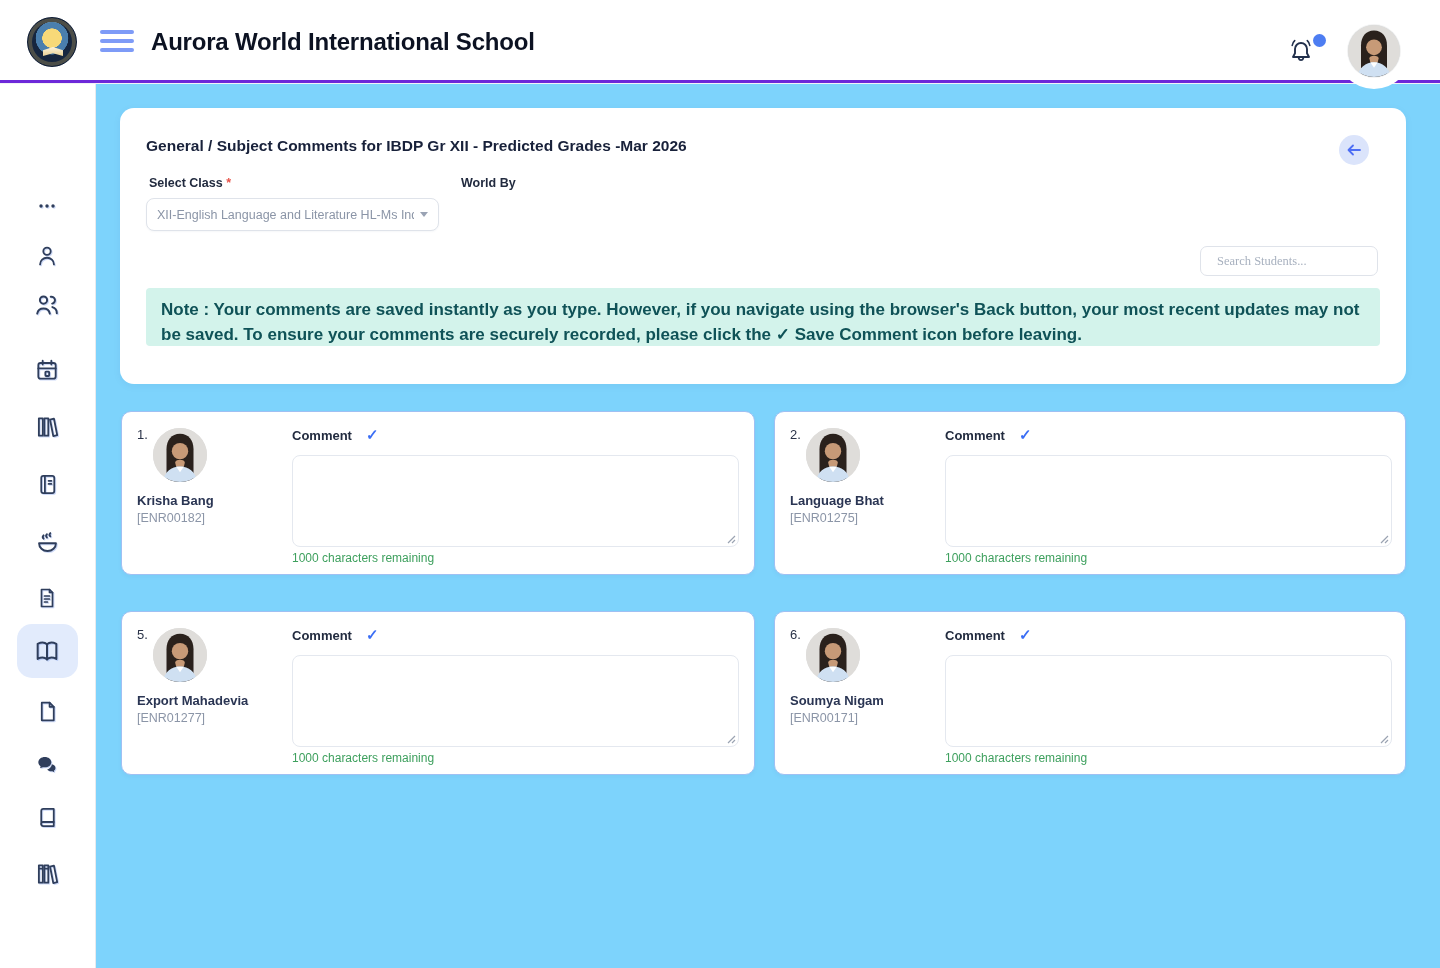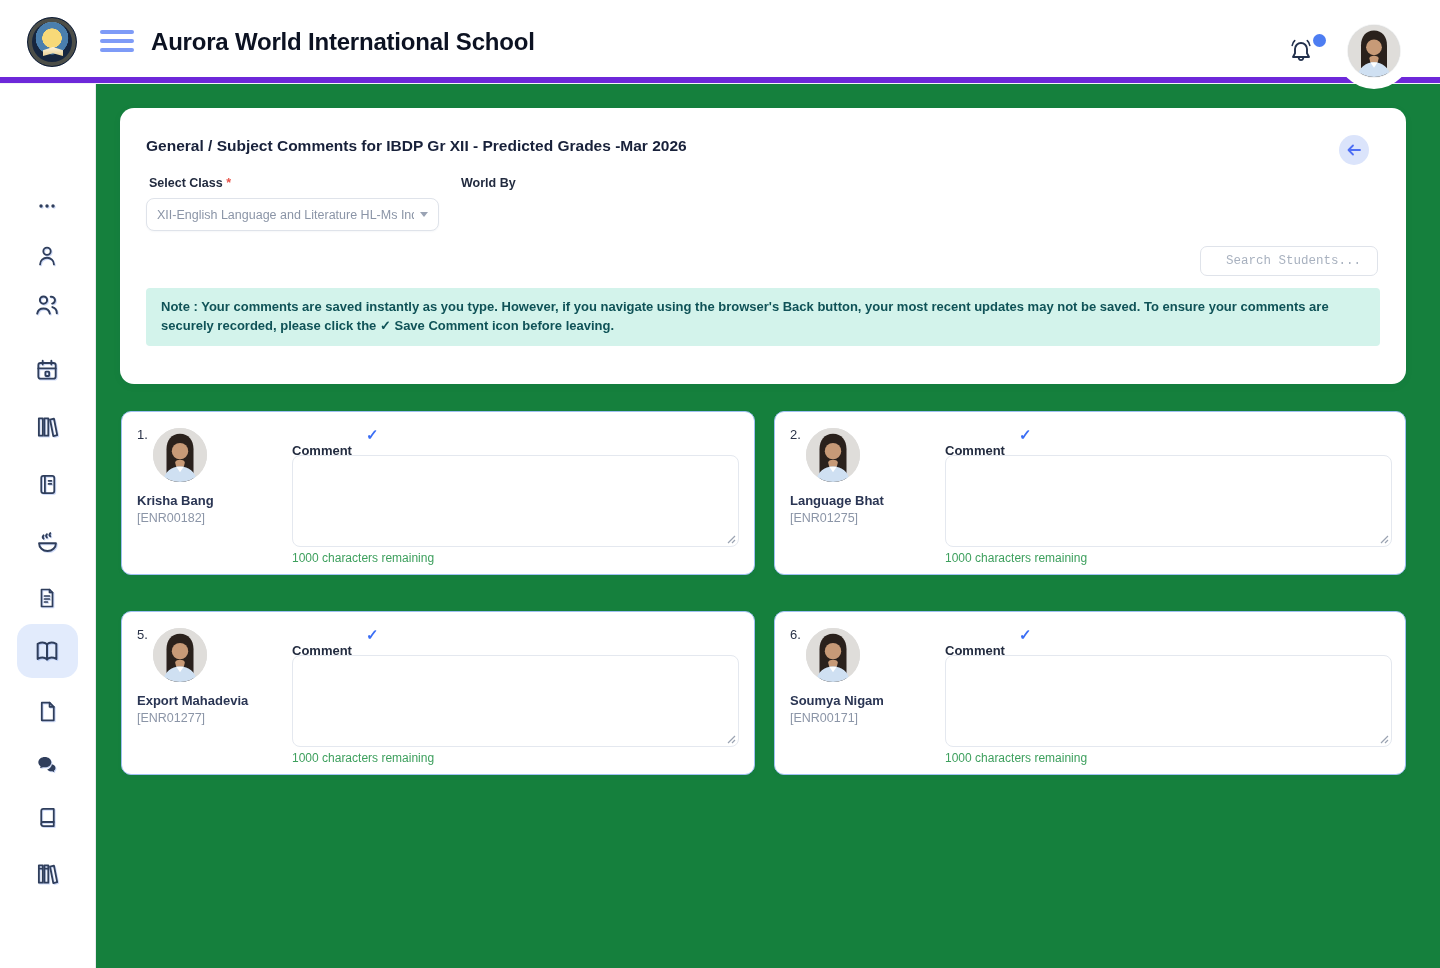--- a/index.html
+++ b/index.html
@@ -1,65 +1,65 @@
 <!DOCTYPE html>
 <html><head>
 <meta charset="utf-8">
 <style>
   * { margin:0; padding:0; box-sizing:border-box; }
   html,body { width:1440px; height:968px; font-family:"Liberation Sans", sans-serif; background:#f2f3f6; overflow:hidden; }
 
   
-  .header { position:absolute; left:0; top:0; width:1440px; height:83px; background:#fff; border-bottom:6px solid #6d28d9; z-index:5; }
+  .header { position:absolute; left:0; top:0; width:1440px; height:83px; background:#fff; border-bottom:3px solid #6d28d9; z-index:5; }
   .logo { position:absolute; left:27px; top:17px; width:50px; height:50px; border-radius:50%; background:radial-gradient(circle at 50% 42%, #f7d978 0 26%, #4a7fae 27% 44%, #16263f 45% 100%); border:1px solid #0d1b33; box-shadow:inset 0 0 0 4px rgba(240,200,100,.25); overflow:hidden; }
   .logo .book { position:absolute; left:15px; top:29px; width:20px; height:9px; background:linear-gradient(#fdf4dd,#e8cf93); clip-path:polygon(0 35%, 50% 0, 100% 35%, 100% 100%, 50% 70%, 0 100%); }
   .hamburger { position:absolute; left:100px; top:30px; width:34px; height:26px; cursor:pointer; }
   .hamburger span { display:block; width:34px; height:4px; border-radius:2px; background:#7e9bf7; margin-bottom:5px; }
   .app-title { position:absolute; left:151px; top:28px; font-size:24px; font-weight:700; color:#0c1222; letter-spacing:-.2px; }
   .bell-wrap { position:absolute; left:1286px; top:36px; width:42px; height:36px; cursor:pointer; }
   .bell-dot { position:absolute; right:2px; top:-2px; width:13px; height:13px; border-radius:50%; background:#4d7df2; }
   .avatar-notch { position:absolute; left:1336px; top:13px; width:76px; height:76px; border-radius:50%; background:#fff; }
   .header-avatar { position:absolute; left:1348px; top:25px; width:52px; height:52px; border-radius:50%; overflow:hidden; background:#cfd8dd; cursor:pointer; box-shadow:0 0 0 1px rgba(0,0,0,.05); }
 
   
   .sidebar { position:absolute; left:0; top:84px; width:96px; height:884px; background:#fff; border-right:1px solid #e8eaee; z-index:4; }
   .side-item { position:absolute; left:23px; width:48px; height:40px; display:flex; align-items:center; justify-content:center; cursor:pointer; }
   .side-item svg { filter:drop-shadow(1.5px 1.5px 0 rgba(130,160,235,.4)); }
   .side-active-tile { position:absolute; left:17px; top:540px; width:61px; height:54px; border-radius:15px; background:#e2ebfc; }
   .icon-stroke { stroke:#2f3e5c; stroke-width:1.7; fill:none; stroke-linecap:round; stroke-linejoin:round; }
   .icon-fill { fill:#2f3e5c; }
 
   
-  .main { position:absolute; left:96px; top:84px; width:1344px; height:884px; background:#15803d; }
+  .main { position:absolute; left:96px; top:84px; width:1344px; height:884px; background:#7dd3fc; }
 
   .top-card { position:absolute; left:24px; top:24px; width:1286px; height:276px; background:#fff; border-radius:14px; box-shadow:0 2px 8px rgba(25,45,95,.05); }
   .page-title { position:absolute; left:26px; top:29px; font-size:15.5px; font-weight:600; color:#18213a; }
   .back-btn { position:absolute; right:37px; top:27px; width:30px; height:30px; border-radius:50%; background:#dbe4fb; display:flex; align-items:center; justify-content:center; cursor:pointer; }
 
   .field-label { position:absolute; font-size:12.5px; font-weight:700; color:#222b3f; }
   .req { color:#e8544a; }
   .select-box { position:absolute; left:26px; top:90px; width:293px; height:33px; border:1px solid #dfe3ea; border-radius:8px; background:#fff; display:flex; align-items:center; padding:0 10px; cursor:pointer; box-shadow:0 1px 2px rgba(20,40,90,.04); }
   .select-box .val { font-size:12.5px; color:#8b95a7; white-space:nowrap; overflow:hidden; flex:1; }
   .caret { width:0; height:0; border-left:4px solid transparent; border-right:4px solid transparent; border-top:5px solid #9aa3b4; margin-left:6px; }
   .order-input { position:absolute; left:340px; top:90px; width:293px; height:33px; border:1px solid #dfe3ea; border-radius:8px; background:#fff; font-size:12.5px; color:#8b95a7; padding:0 12px; font-family:"Liberation Sans",sans-serif; box-shadow:0 1px 2px rgba(20,40,90,.04); }
 
   .search-box { position:absolute; right:28px; top:138px; width:178px; height:30px; border:1px solid #dfe3ea; border-radius:7px; background:#fff; display:flex; align-items:center; padding:0 9px; }
-  .search-box input { border:none; outline:none; flex:1; font-size:12.5px; color:#5a6372; margin-left:16px; font-family:Liberation Mono, monospace; background:transparent; }
+  .search-box input { border:none; outline:none; flex:1; font-size:12.5px; color:#5a6372; margin-left:7px; font-family:Liberation Serif, serif; background:transparent; }
   .search-box input::placeholder { color:#a8b1bf; }
 
-  .note-banner { position:absolute; left:26px; top:180px; width:1234px; height:58px; background:#d3f3eb; border-radius:4px; padding:10px 15px; font-size:13px; font-weight:700; color:#0f5257; line-height:1.45; }
+  .note-banner { position:absolute; left:26px; top:180px; width:1234px; height:58px; background:#d3f3eb; border-radius:4px; padding:10px 15px; font-size:17px; font-weight:700; color:#0f5257; line-height:1.45; }
 
   
   .cards { position:absolute; left:25px; top:327px; width:1286px; }
   .stu-card { position:absolute; background:#fff; border:1px solid #9fc0f3; border-radius:10px; height:164px; box-shadow:0 2px 5px rgba(25,45,95,.04); }
   .stu-num { position:absolute; left:15px; top:15px; font-size:13px; color:#2a3348; }
   .stu-avatar { position:absolute; left:31px; top:16px; width:54px; height:54px; border-radius:50%; overflow:hidden; background:#dcdcdc; }
   .stu-name { position:absolute; left:15px; top:81px; font-size:13px; font-weight:700; color:#2a3553; }
   .stu-enr { position:absolute; left:15px; top:99px; font-size:12.5px; color:#8b95a7; }
-  .comment-label { position:absolute; left:170px; top:16px; font-size:13px; font-weight:700; color:#222b3f;margin-top:15px; }
+  .comment-label { position:absolute; left:170px; top:16px; font-size:13px; font-weight:700; color:#222b3f; }
   .comment-check { position:absolute; left:244px; top:14px; color:#3b6ef5; font-size:15px; font-weight:700; }
   .comment-area { position:absolute; left:170px; top:43px; width:447px; height:92px; border:1px solid #e4e8ef; border-radius:8px; resize:none; font-family:"Liberation Sans",sans-serif; font-size:13px; color:#333; padding:8px 10px; }
   .resize-grip { position:absolute; left:604px; top:122px; width:10px; height:10px; pointer-events:none; }
   .chars-left { position:absolute; left:170px; top:139px; width:447px; font-size:12px; color:#3ea05e; }
 
   
   .export-btn { position:absolute; left:586px; top:747px; width:164px; height:40px; background:#6487f0; border:none; border-radius:9px; color:#fff; font-size:15px; font-weight:700; font-family:"Liberation Sans",sans-serif; display:flex; align-items:center; justify-content:center; gap:9px; cursor:pointer; box-shadow:0 2px 6px rgba(80,110,220,.35); }
 </style>
 </head>
 <body>

